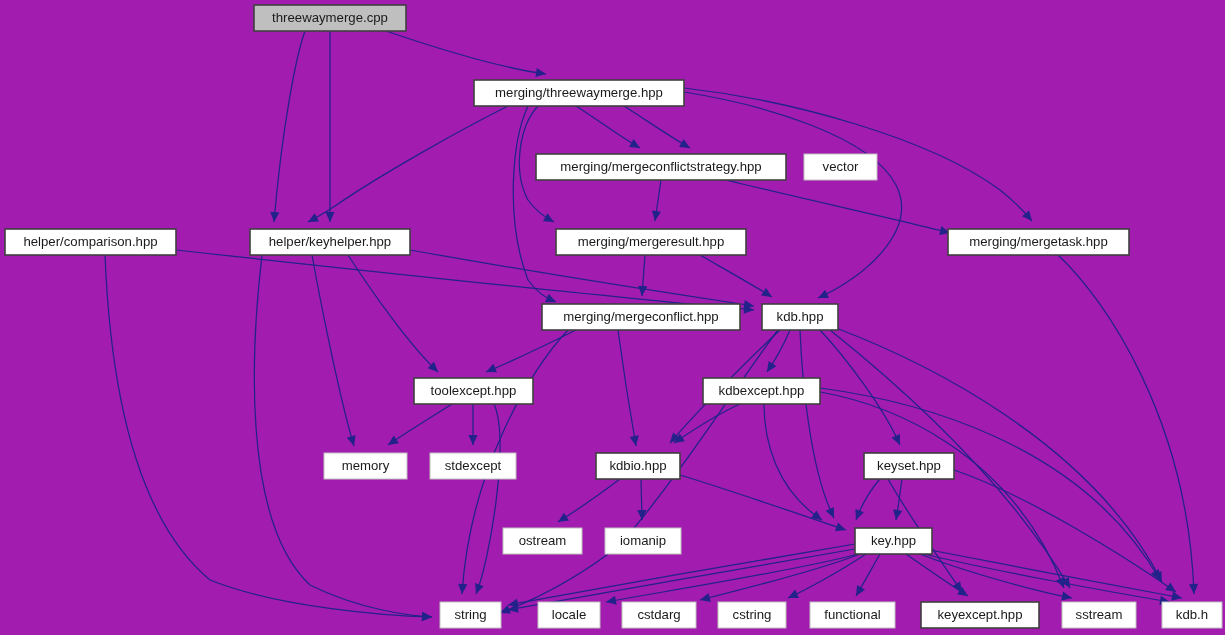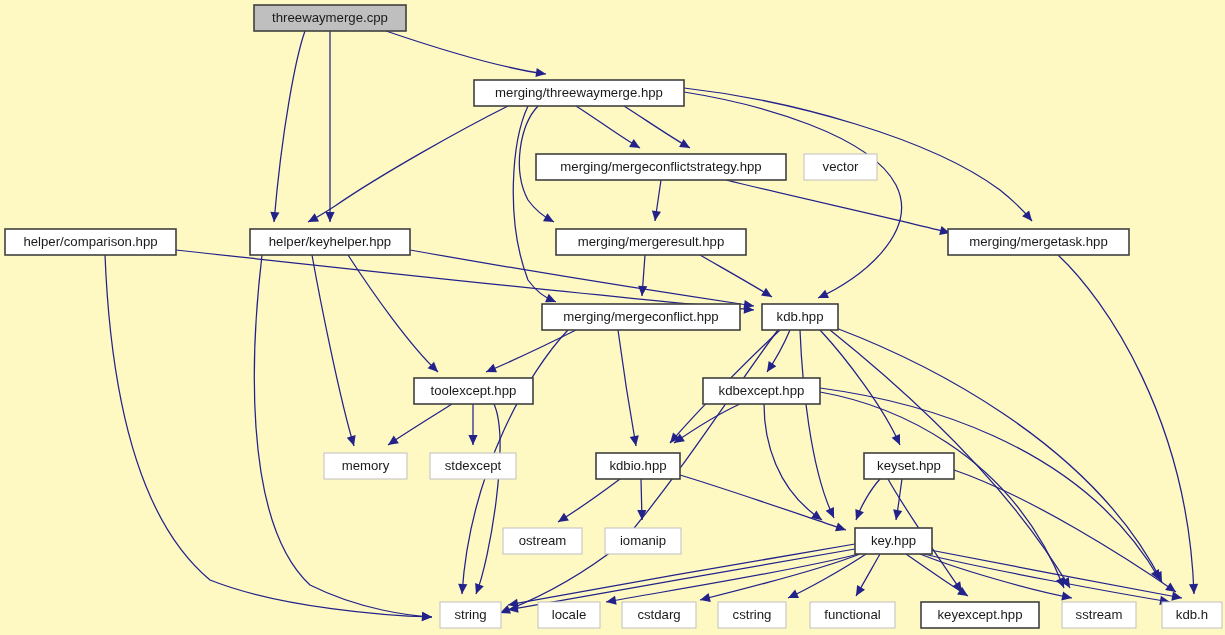--- a/index.html
+++ b/index.html
@@ -4,21 +4,21 @@
 <style>
   html, body {
     margin: 0;
     padding: 0;
     background: #ffffff;
   }
   #graph-root {
     position: relative;
     width: 1225px;
     height: 635px;
-    background: #fef9c3;
+    background: #a21caf;
     font-family: "Liberation Sans", sans-serif;
     overflow: hidden;
   }
   svg#graph-svg {
     position: absolute;
     left: 0;
     top: 0;
     width: 1225px;
     height: 635px;
   }

